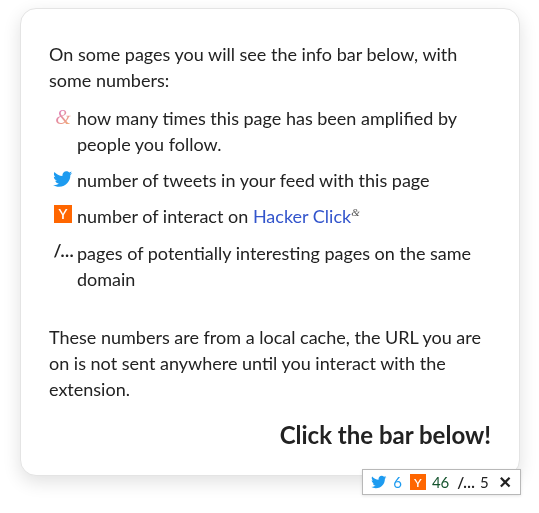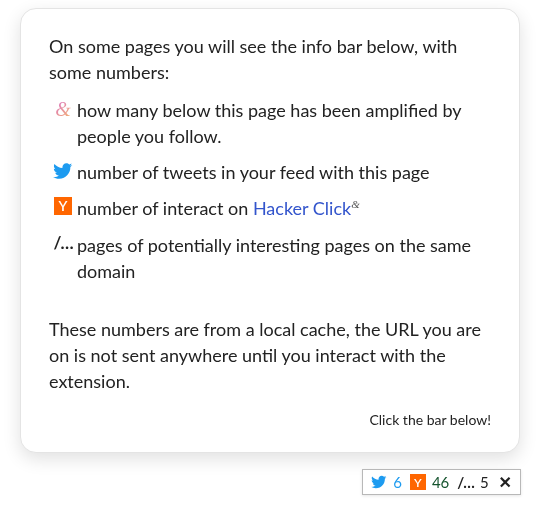--- a/index.html
+++ b/index.html
@@ -10,21 +10,21 @@
     width: 539px;
     height: 513px;
     position: relative;
     background: #fff;
   }
   .card {
     position: absolute;
     top: 8px;
     left: 20px;
     width: 500px;
-    padding: 24px 28px 22px 28px;
+    padding: 32px 28px 22px 28px;
     border: 1px solid #e4e4e4;
     border-radius: 16px;
     box-shadow: 0 6px 18px rgba(0,0,0,0.12);
     background: #fff;
     line-height: 1.45;
   }
   .intro { margin-bottom: 12px; }
   .legend { list-style: none; margin-bottom: 14px; }
   .legend li { display: flex; align-items: flex-start; margin-bottom: 10px; }
   .legend li:last-child { margin-bottom: 0; }
@@ -66,21 +66,21 @@
   }
   .hn-link { color: #3355cc; text-decoration: none; }
   .hn-sup {
     font-family: Georgia, serif;
     font-style: italic;
     font-size: 11px;
     vertical-align: super;
     color: #555;
   }
   .footer-note { margin-bottom: 16px; margin-top: 32px; }
-  .cta { text-align: right; font-weight: 400; font-size: 14px; }
+  .cta { text-align: right; font-weight: 700; font-size: 24px; }
 
   .bar {
     position: absolute;
     bottom: 18px;
     right: 18px;
     display: flex;
     align-items: center;
     gap: 6px;
     border: 1px solid #b8b8b8;
     background: #fff;
@@ -114,21 +114,21 @@
 <body>
 
 <div class="card">
   <p class="intro">On some pages you will see the info bar below, with some numbers:</p>
 
   <ul class="legend">
     <li>
       <span class="icon-col">
         <span class="amp-icon">&amp;</span>
       </span>
-      <span class="text-col">how many below this page has been amplified by people you follow.</span>
+      <span class="text-col">how many times this page has been amplified by people you follow.</span>
     </li>
     <li>
       <span class="icon-col">
         <svg width="20" height="20" viewBox="0 0 24 24" fill="#1d9bf0">
             <path d="M23 4.9c-.8.4-1.7.6-2.6.8.9-.6 1.7-1.5 2-2.6-.9.5-1.9.9-2.9 1.1C18.6 3.3 17.4 2.7 16 2.7c-2.6 0-4.7 2.1-4.7 4.7 0 .4 0 .7.1 1.1C7.5 8.3 4 6.4 1.7 3.6c-.4.7-.6 1.5-.6 2.4 0 1.6.8 3.1 2.1 3.9-.8 0-1.5-.2-2.2-.6v.1c0 2.3 1.6 4.2 3.8 4.6-.4.1-.8.2-1.3.2-.3 0-.6 0-.9-.1.6 1.9 2.3 3.2 4.4 3.3-1.6 1.3-3.6 2-5.9 2-.4 0-.8 0-1.1-.1 2.1 1.3 4.6 2.1 7.3 2.1 8.7 0 13.5-7.2 13.5-13.5v-.6c.9-.7 1.7-1.5 2.3-2.4z"></path>
           </svg>
       </span>
       <span class="text-col">number of tweets in your feed with this page</span>
     </li>
     <li>

